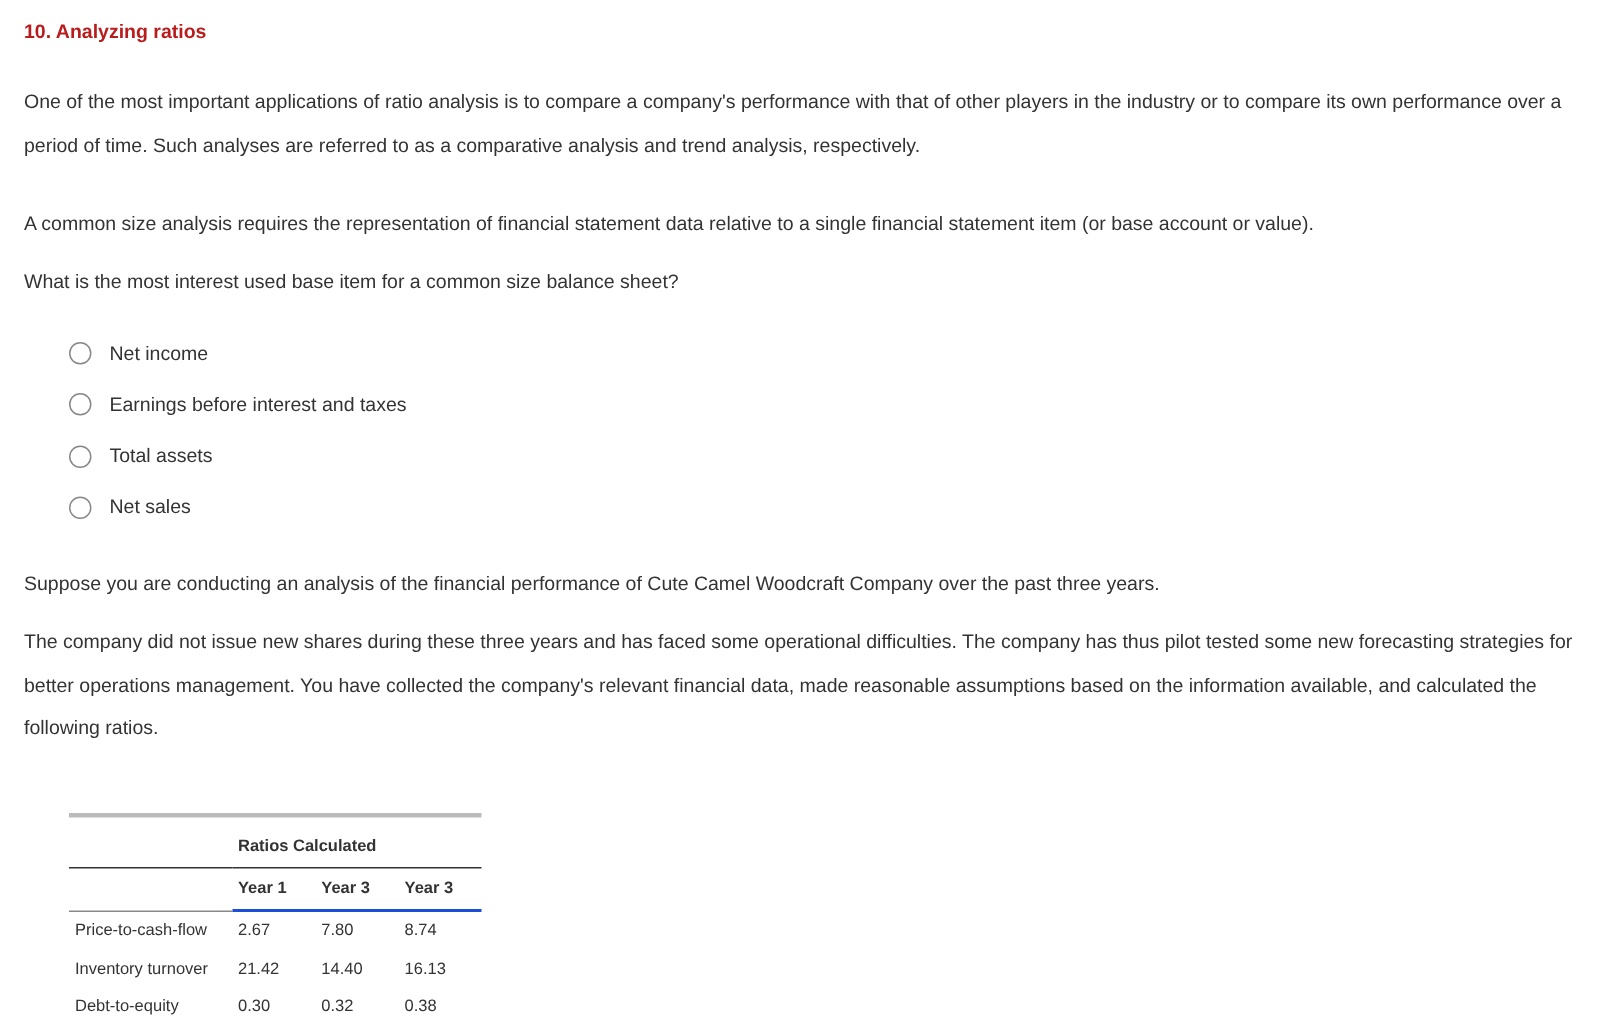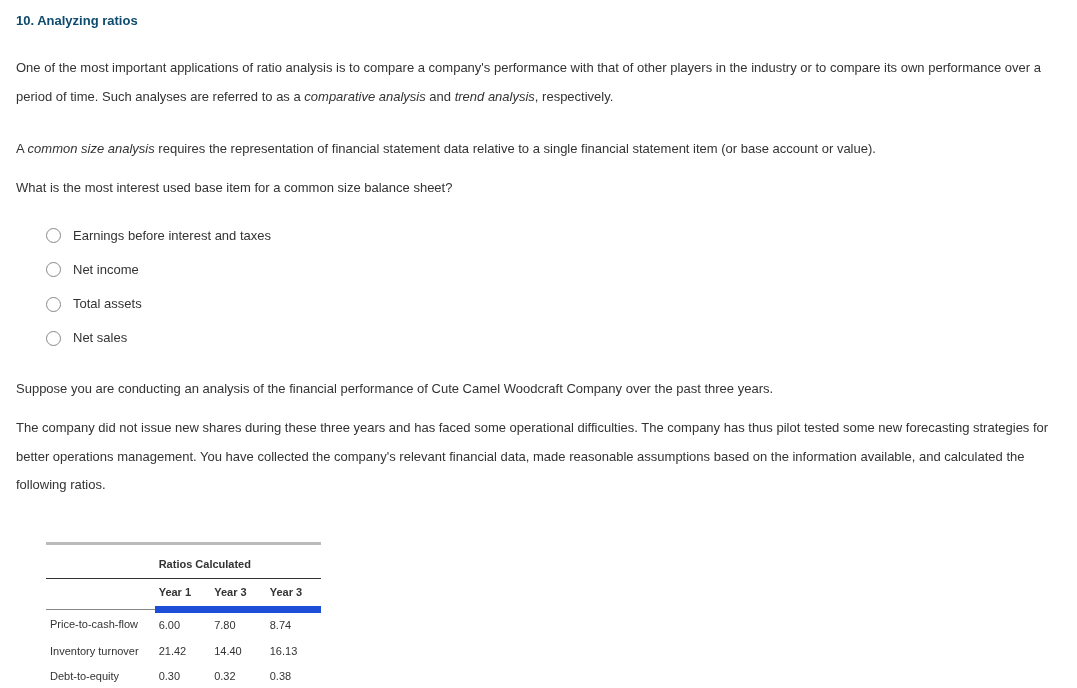--- a/index.html
+++ b/index.html
@@ -5,33 +5,33 @@
   body {
     font-family: Verdana, Geneva, sans-serif;
     font-size: 13px;
     color: #333;
     margin: 0;
     padding: 12px 16px;
     line-height: 1.4;
     background: #fff;
   }
   .heading {
-    color: #0c4a6e;
+    color: #b91c1c;
     font-weight: bold;
     font-size: 13px;
     margin-bottom: 24px;
   }
   .para {
     margin: 0 0 10px 0;
     line-height: 2.2;
   }
   .block {
     margin-bottom: 24px;
   }
-  .italic { font-style: italic; }
+  .italic { }
   .options {
     margin: 18px 0 28px 30px;
   }
   .option {
     display: flex;
     align-items: center;
     margin: 16px 0;
   }
   .radio {
     width: 13px;
@@ -60,21 +60,21 @@
     padding: 5px 12px 5px 4px;
     font-size: 11px;
   }
   .ratios-title-row th {
     border-bottom: 1.5px solid #333;
     padding-bottom: 6px;
     padding-top:4px;
   }
   .col-years th {
     font-weight: bold;
-    border-bottom: 7px solid #1d4ed8;
+    border-bottom: 2px solid #1d4ed8;
     padding-top:6px;
     padding-bottom:6px;
   }
   .col-years th:first-child {
     border-bottom: 1px solid #888;
   }
   .rowlabel {
     padding-right: 16px;
   }
   td.num {
@@ -97,25 +97,25 @@
 <div class="block">
   <p class="para">
     <span>A </span><span class="italic">common size analysis</span><span> requires the representation of financial statement data relative to a single financial statement item (or base account or value).</span>
   </p>
   <p class="para">What is the most interest used base item for a common size balance sheet?</p>
 </div>
 
 <div class="options">
   <div class="option">
     <span class="radio"></span>
-    <span>Earnings before interest and taxes</span>
+    <span>Net income</span>
   </div>
   <div class="option">
     <span class="radio"></span>
-    <span>Net income</span>
+    <span>Earnings before interest and taxes</span>
   </div>
   <div class="option">
     <span class="radio"></span>
     <span>Total assets</span>
   </div>
   <div class="option">
     <span class="radio"></span>
     <span>Net sales</span>
   </div>
 </div>
@@ -132,21 +132,21 @@
       <th colspan="3">Ratios Calculated</th>
     </tr>
     <tr class="col-years">
       <th></th>
       <th>Year 1</th>
       <th>Year 3</th>
       <th>Year 3</th>
     </tr>
     <tr>
       <td class="rowlabel">Price-to-cash-flow</td>
-      <td class="num">6.00</td>
+      <td class="num">2.67</td>
       <td class="num">7.80</td>
       <td class="num">8.74</td>
     </tr>
     <tr>
       <td class="rowlabel">Inventory turnover</td>
       <td class="num">21.42</td>
       <td class="num">14.40</td>
       <td class="num">16.13</td>
     </tr>
     <tr>

